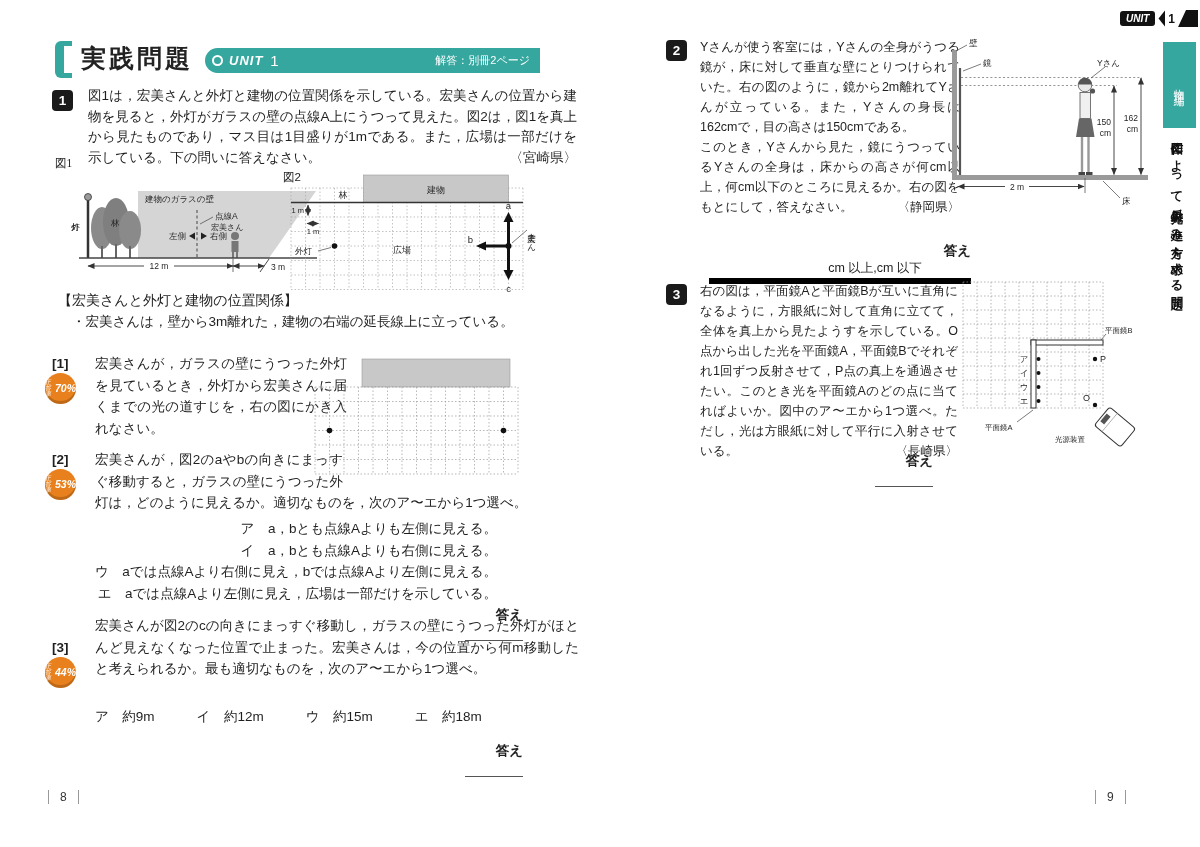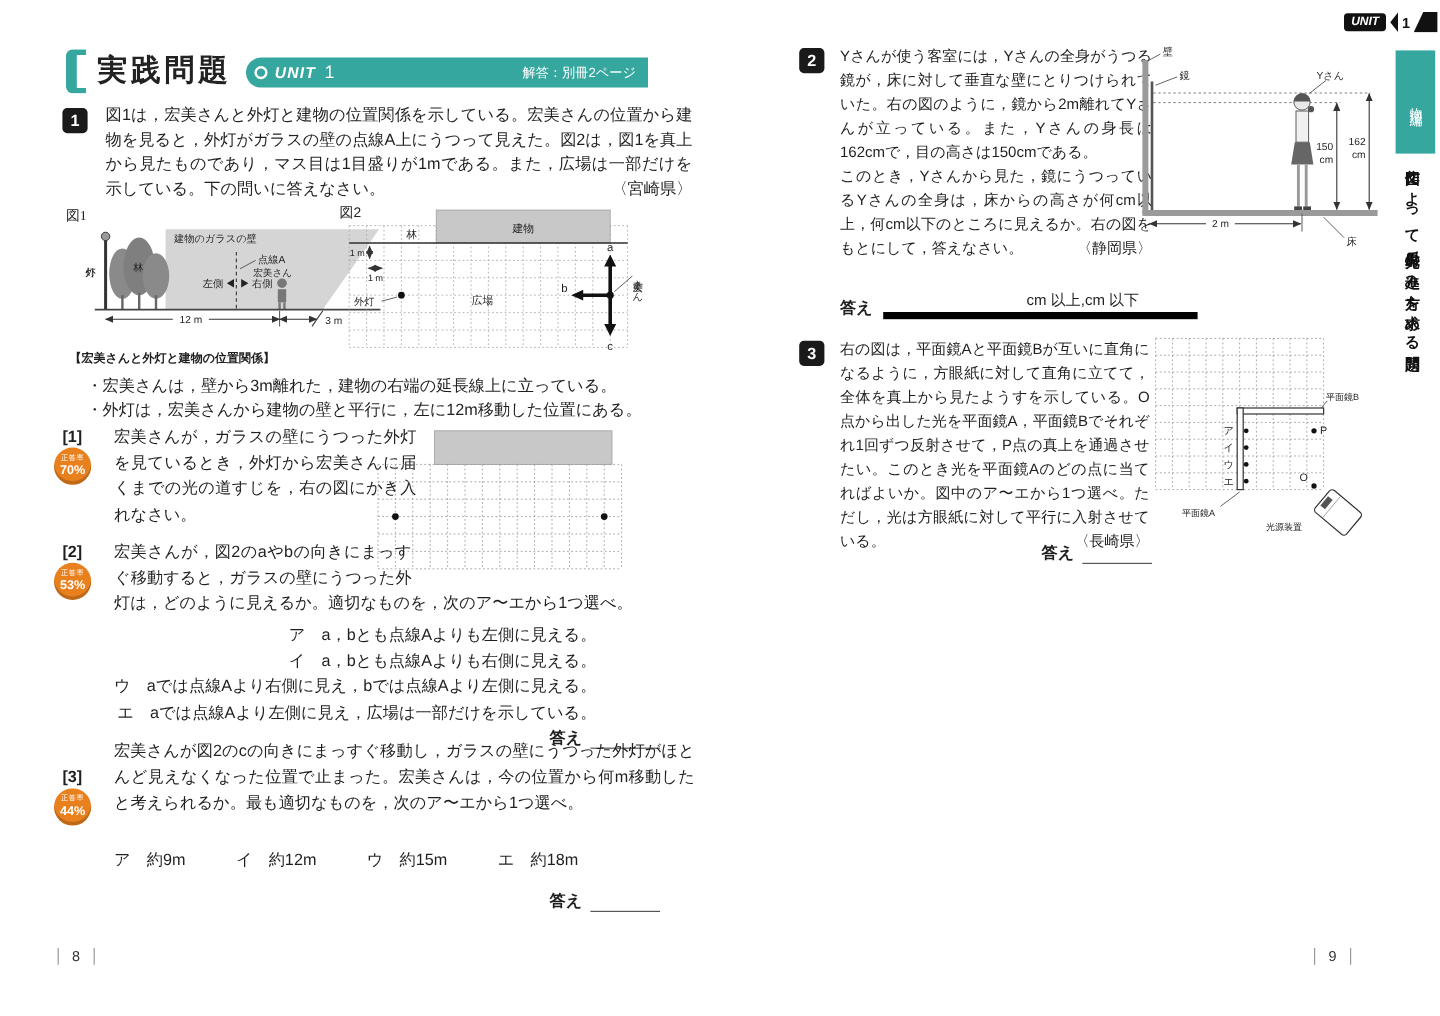--- a/index.html
+++ b/index.html
@@ -13,41 +13,41 @@
   .hdr-banner{background:#35a79f;border-radius:13px 0 0 13px;display:flex;align-items:center;
         color:#fff;padding-left:7px;box-sizing:border-box;}
   .hdr-dot{width:7px;height:7px;border:2px solid #fff;border-radius:50%;margin-right:6px;flex:none;}
   .hdr-unit{font-weight:bold;font-style:italic;font-size:13px;letter-spacing:1px;}
   .hdr-unitnum{font-size:15px;margin-left:7px;}
   .hdr-ref{margin-left:auto;font-size:11px;padding-right:10px;}
   
   .pnum{width:21px;height:21px;background:#1a1a1a;color:#fff;border-radius:4px;display:flex;
         align-items:center;justify-content:center;font-size:13.5px;font-weight:bold;}
   .rate{width:31px;height:31px;background:#e8801d;border-radius:50%;color:#fff;display:flex;
-        flex-direction:column;align-items:center;justify-content:center;line-height:1;
-        box-shadow:inset 0 -3px 0 rgba(0,0,0,0.18);}
+        flex-direction:row;align-items:center;justify-content:center;line-height:1;
+        box-shadow:inset 0 -3px 0 rgba(0,0,0,0.18);font-style:italic;}
   .rate .c{font-size:6px;margin-bottom:2px;letter-spacing:0.5px;}
   .rate .v{font-size:10.5px;font-weight:bold;}
   .qlab{font-weight:bold;font-size:13.5px;}
   .txt{font-size:13.5px;line-height:20.5px;text-align:justify;margin:0;}
   .txt-q{font-size:13.5px;line-height:21.5px;text-align:justify;margin:0;}
   .txt-sm{font-size:12.5px;line-height:20px;text-align:justify;margin:0 0 0 0;}
   .source{float:right;}
   .spacer-q2{float:right;width:234px;height:43px;}
   .opt{font-size:13.5px;line-height:21.5px;}
   .optrow{display:flex;font-size:13.5px;gap:12px;}
   .optrow span{margin-right:30px;}
-  .ansrow{display:flex;align-items:flex-end;font-size:13.5px;}
+  .ansrow{display:flex;align-items:flex-end;font-size:13.5px;flex-direction:column;}
   .ansrow .lab{font-weight:bold;}
   .blank{display:inline-block;width:58px;border-bottom:1.2px solid #555;height:16px;margin-left:7px;}
   .ansline2{width:262px;display:flex;justify-content:center;border-bottom:6px solid #000000;
         margin-left:9px;font-size:12.5px;padding-bottom:1px;}
   .ansline2 .u1{margin-left:70px;}
   .figcap{font-size:11.5px;color:#222;}
-  .noteh{font-weight:bold;font-size:10px;text-align:center;}
+  .noteh{font-weight:normal;font-size:14px;text-align:center;}
   .noteb{font-size:13.5px;line-height:20px;}
   .pgnum{font-size:12px;color:#333;display:flex;align-items:center;gap:11px;}
   .pgbar{width:1px;height:14px;background:#999;}
   
   .sectbox{width:33px;height:86px;background:#35a79f;color:#fff;writing-mode:vertical-rl;
         display:flex;align-items:center;justify-content:center;font-size:10.5px;letter-spacing:3px;}
   .sidetitle{writing-mode:vertical-rl;font-size:12.5px;font-weight:bold;color:#111;letter-spacing:1.5px;}
   .ct{display:flex;align-items:center;height:17px;}
   .ct-unit{background:#111;color:#fff;font-size:10px;font-weight:bold;font-style:italic;
         padding:2px 6px;border-radius:3px;}
@@ -91,21 +91,21 @@
       <span class="hdr-ref">解答：別冊2ページ</span>
     </div>
   </div>
 
   <div class="abs pnum" style="left:52px;top:90px;">1</div>
   <p class="abs txt" style="left:88px;top:86px;width:489px;">
     <span>図1は，宏美さんと外灯と建物の位置関係を示している。宏美さんの位置から建物を見ると，外灯がガラスの壁の点線A上にうつって見えた。図2は，図1を真上から見たものであり，マス目は1目盛りが1mである。また，広場は一部だけを示している。下の問いに答えなさい。</span>
     <span class="source">〈宮崎県〉</span>
   </p>
 
-  <div class="abs figcap" style="left:55px;top:172px;font-family:Liberation Serif, serif;">図1</div>
+  <div class="abs figcap" style="left:55px;top:156px;font-family:Liberation Serif, serif;">図1</div>
   <svg class="abs" style="left:55px;top:186px;" width="265" height="102">
     <polygon points="83,5 261,5 214,72 83,72" fill="#d5d5d5"></polygon>
     <text x="90" y="16" font-size="8.5">建物のガラスの壁</text>
     <line x1="142" y1="24" x2="142" y2="72" stroke="#444" stroke-width="1" stroke-dasharray="3,2.5"></line>
     <line x1="158" y1="31" x2="145" y2="38" stroke="#444" stroke-width="0.7"></line>
     <text x="160" y="33" font-size="8.5">点線A</text>
     <g>
       <ellipse cx="47" cy="42" rx="11" ry="21" fill="#8a8a8a"></ellipse>
       <ellipse cx="61" cy="36" rx="13" ry="24" fill="#7f7f7f"></ellipse>
       <ellipse cx="75" cy="44" rx="11" ry="19" fill="#8a8a8a"></ellipse>
@@ -169,21 +169,20 @@
     <circle cx="225.5" cy="74" r="3" fill="#111"></circle>
     <text x="225.5" y="37" font-size="9.5" text-anchor="middle">a</text>
     <text x="190" y="71" font-size="9.5" text-anchor="end">b</text>
     <text x="225.5" y="120" font-size="9.5" text-anchor="middle">c</text>
     <line x1="229" y1="71" x2="244" y2="58" stroke="#444" stroke-width="0.7"></line>
     <text x="249" y="55" font-size="8.5" style="writing-mode:vertical-rl">宏美さん</text>
   </svg>
 
   <div class="abs noteh" style="left:58px;top:292px;">【宏美さんと外灯と建物の位置関係】</div>
   <div class="abs noteb" style="left:72px;top:312px;">・宏美さんは，壁から3m離れた，建物の右端の延長線上に立っている。</div>
-  <div class="abs noteb" style="left:72px;top:332px;">・外灯は，宏美さんから建物の壁と平行に，左に12m移動した位置にある。</div>
 
   <div class="abs qlab" style="left:52px;top:356px;">[1]</div>
   <div class="abs rate" style="left:45px;top:373px;">
     <span class="c">正答率</span>
     <span class="v">70%</span>
   </div>
   <p class="abs txt-q" style="left:95px;top:353px;width:252px;">宏美さんが，ガラスの壁にうつった外灯を見ているとき，外灯から宏美さんに届くまでの光の道すじを，右の図にかき入れなさい。</p>
 
   <svg class="abs" style="left:305px;top:354px;" width="275" height="124">
     <rect x="57" y="5" width="148" height="28" fill="#c8c8c8" stroke="#999" stroke-width="0.6"></rect>

